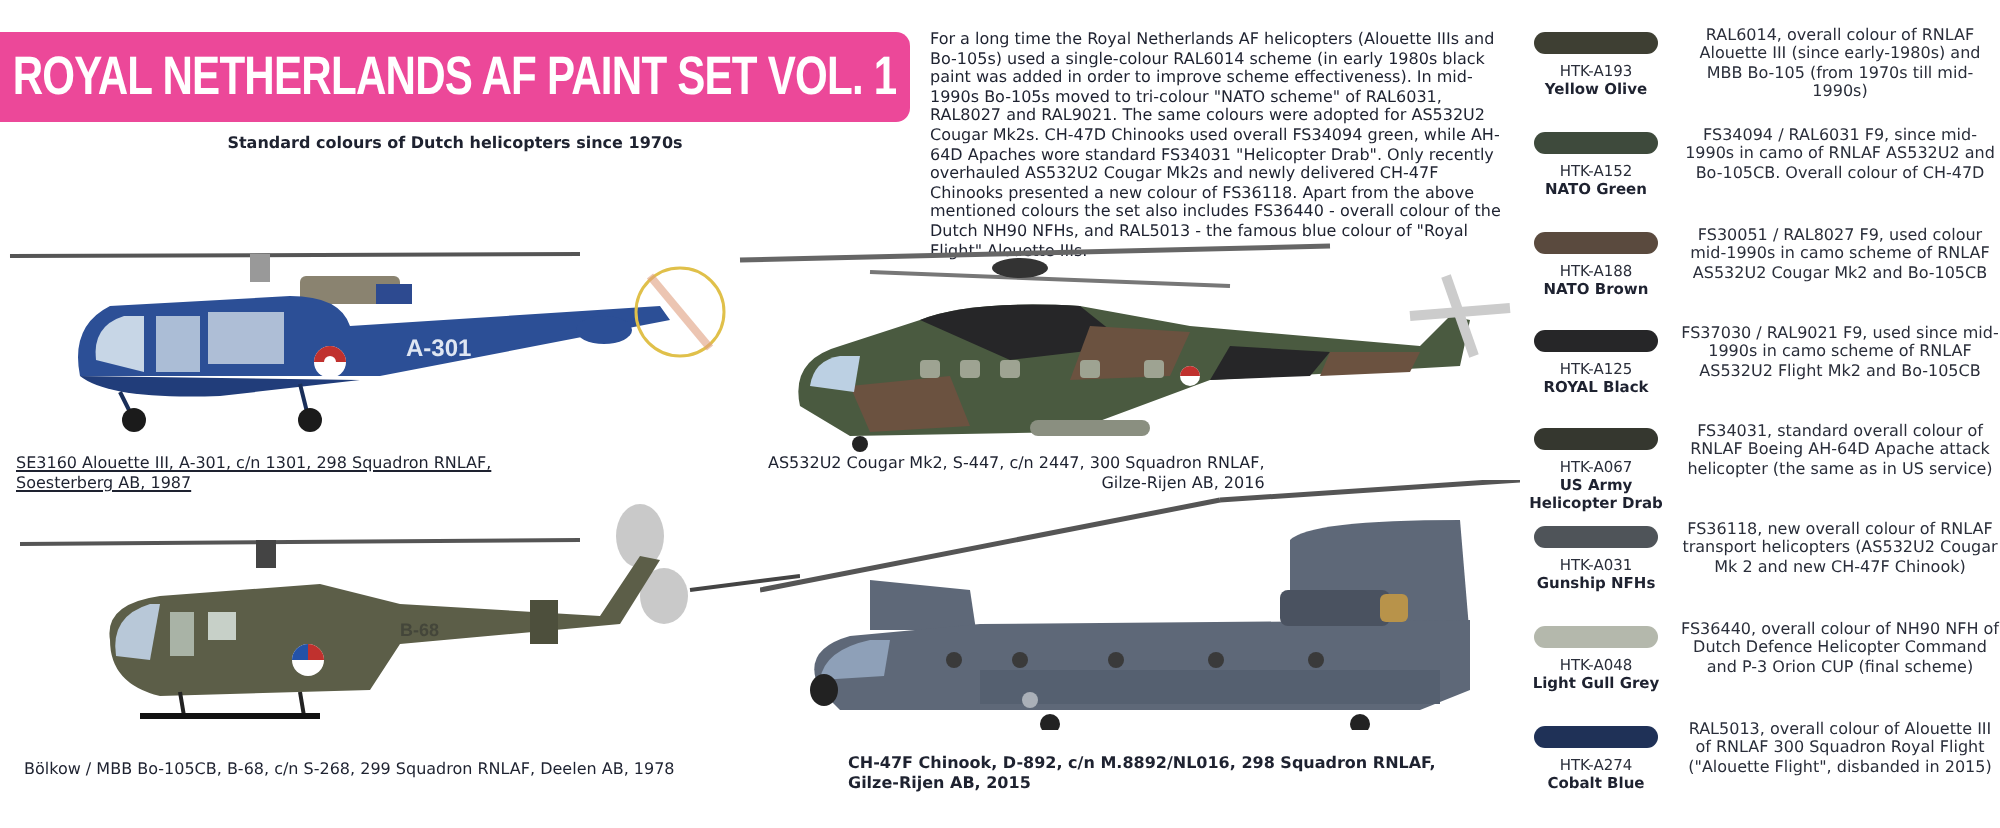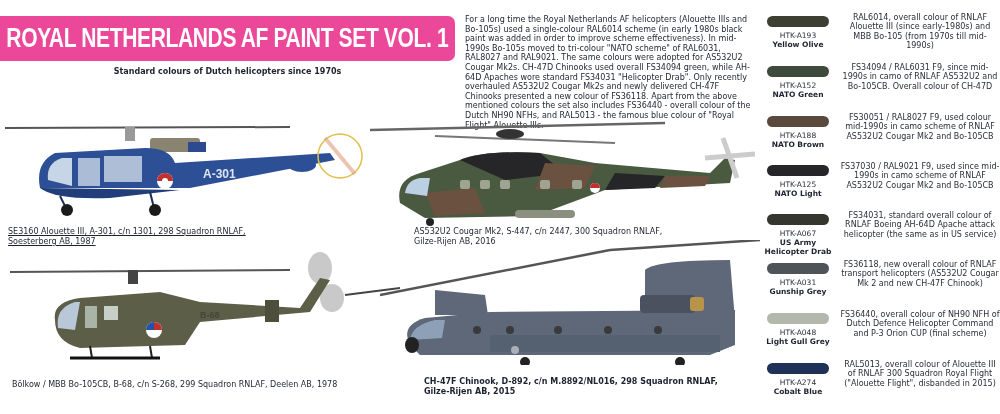--- a/index.html
+++ b/index.html
@@ -114,21 +114,21 @@
     <circle cx="230" cy="70" r="5" fill="#fff"></circle>
     <path d="M225 70 A5 5 0 0 1 235 70 Z" fill="#c0312e"></path>
 
     <line x1="358" y1="20" x2="372" y2="60" stroke="#ccc" stroke-width="5"></line>
     <line x1="340" y1="40" x2="390" y2="36" stroke="#ccc" stroke-width="5"></line>
 
     <rect x="150" y="92" width="60" height="8" rx="4" fill="#8a8f80"></rect>
     <circle cx="65" cy="104" r="4" fill="#222"></circle>
   </svg>
 </div>
-<div class="caption" style="left:414px; top:227px;">
+<div class="caption" style="left:384px; top:227px;text-align:right;">
   <div>AS532U2 Cougar Mk2, S-447, c/n 2447, 300 Squadron RNLAF,</div>
   <div>Gilze-Rijen AB, 2016</div>
 </div>
 
 <div class="heli" style="left:0px; top:250px;">
   <svg width="400" height="115" viewBox="0 0 400 115">
     <line x1="10" y1="22" x2="290" y2="20" stroke="#555" stroke-width="2"></line>
     <rect x="128" y="20" width="10" height="14" fill="#444"></rect>
 
     <ellipse cx="320" cy="18" rx="12" ry="16" fill="#bbb" opacity="0.8"></ellipse>
@@ -220,39 +220,39 @@
       <div class="code">HTK-A188</div>
       <div class="cname">NATO Brown</div>
     </div>
     <div class="swatch-desc">FS30051 / RAL8027 F9, used colour mid-1990s in camo scheme of RNLAF AS532U2 Cougar Mk2 and Bo-105CB</div>
   </div>
 
   <div class="swatch-row" style="top:165px;">
     <div class="swatch-left">
       <div class="chip" style="background:#262628;"></div>
       <div class="code">HTK-A125</div>
-      <div class="cname">NATO Light</div>
-    </div>
-    <div class="swatch-desc">FS37030 / RAL9021 F9, used since mid-1990s in camo scheme of RNLAF AS532U2 Cougar Mk2 and Bo-105CB</div>
+      <div class="cname">ROYAL Black</div>
+    </div>
+    <div class="swatch-desc">FS37030 / RAL9021 F9, used since mid-1990s in camo scheme of RNLAF AS532U2 Flight Mk2 and Bo-105CB</div>
   </div>
 
   <div class="swatch-row" style="top:214px;">
     <div class="swatch-left">
       <div class="chip" style="background:#35372f;"></div>
       <div class="code">HTK-A067</div>
       <div class="cname">US Army Helicopter Drab</div>
     </div>
     <div class="swatch-desc">FS34031, standard overall colour of RNLAF Boeing AH-64D Apache attack helicopter (the same as in US service)</div>
   </div>
 
   <div class="swatch-row" style="top:263px;">
     <div class="swatch-left">
       <div class="chip" style="background:#4f5459;"></div>
       <div class="code">HTK-A031</div>
-      <div class="cname">Gunship Grey</div>
+      <div class="cname">Gunship NFHs</div>
     </div>
     <div class="swatch-desc">FS36118, new overall colour of RNLAF transport helicopters (AS532U2 Cougar Mk 2 and new CH-47F Chinook)</div>
   </div>
 
   <div class="swatch-row" style="top:313px;">
     <div class="swatch-left">
       <div class="chip" style="background:#b4b8ac;"></div>
       <div class="code">HTK-A048</div>
       <div class="cname">Light Gull Grey</div>
     </div>

